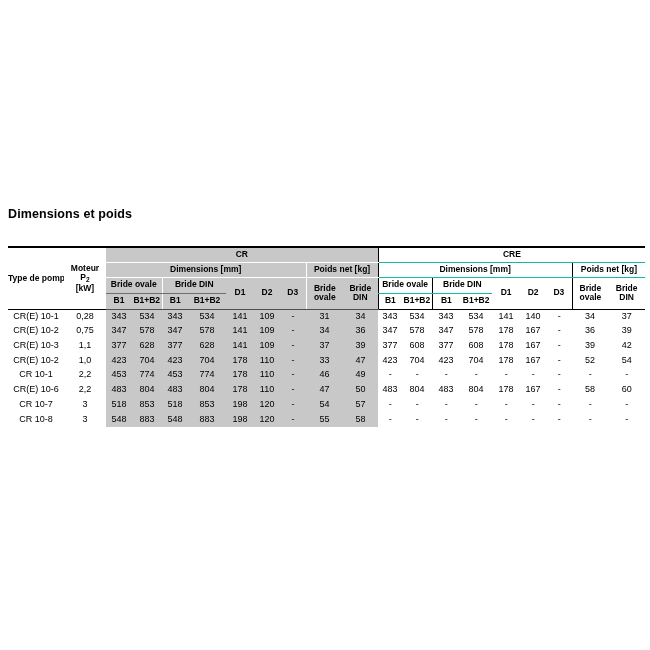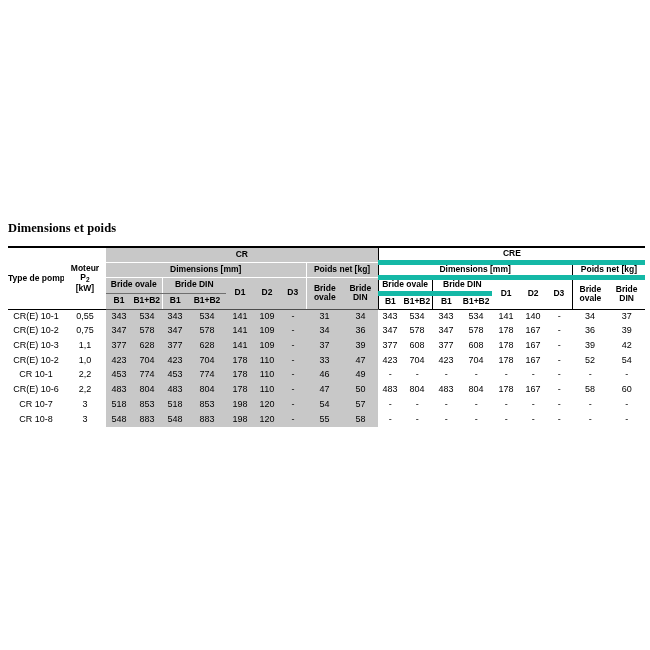--- a/index.html
+++ b/index.html
@@ -1,22 +1,22 @@
 <!DOCTYPE html>
 <html><head>
 <meta charset="utf-8">
 <style>
   html, body { margin:0; padding:0; }
   body {
     width:650px; height:650px; background:#ffffff; position:relative;
     font-family:"Liberation Sans", sans-serif; color:#000;
   }
   .page-title {
-    position:absolute; left:8px; top:221px;
-    font-size:12.5px; font-weight:bold; letter-spacing:.1px;font-family:Liberation Serif, serif;
+    position:absolute; left:8px; top:207px;
+    font-size:12.5px; font-weight:bold; letter-spacing:.1px;
   }
   .tbl-wrap { position:absolute; left:8px; top:246px; }
   table.spec {
     border-collapse:collapse; table-layout:fixed; width:637px;
     border-top:2px solid #000;
   }
   table.spec td {
     padding:0; margin:0; text-align:center; vertical-align:middle;
     font-size:8.5px; line-height:1.1; white-space:nowrap; overflow:hidden;
   }
@@ -24,21 +24,21 @@
   tr.h3 { height:16px; } tr.h4 { height:16px; }
   tr.dr { height:14.75px;margin-top:28px; }
   tr.dr td { font-size:9px; }
   .g  { background:#c8c8c8; }
   .b  { font-weight:bold; }
   .f9 { font-size:9px; }
   .l  { text-align:left; padding-left:1px; }
   .wrap { white-space:normal; }
   .bb-w { border-bottom:1px solid #ffffff; }
   .bl-w { border-left:1px solid #ffffff; }
-  .bb-k { border-bottom:5px solid #14b8a6; }
+  .bb-k { border-bottom:1px solid #14b8a6; }
   .bl-k { border-left:1px solid #000000; }
   .ul-g { border-bottom:1px solid #6f6f6f; }   
   .he-g { border-bottom:1px solid #4d4d4d; }   
   .he-k { border-bottom:1px solid #000000; }   
   sub.p2 { font-size:6.5px; vertical-align:-2px; }
   .two div { line-height:1.05; }
 </style>
 </head>
 <body>
 
@@ -125,21 +125,21 @@
       <td class="b bl-k he-k">B1</td>
       <td class="b he-k">B1+B2</td>
       <td class="b bl-k he-k">B1</td>
       <td class="b he-k">B1+B2</td>
     </tr>
 
     </tbody>
       <tbody>
         <tr class="dr">
           <td class="l">CR(E) 10-1</td>
-          <td>0,55</td>
+          <td>0,28</td>
           <td class="g">343</td>
           <td class="g">534</td>
           <td class="g">343</td>
           <td class="g">534</td>
           <td class="g">141</td>
           <td class="g">109</td>
           <td class="g">-</td>
           <td class="g">31</td>
           <td class="g">34</td>
           <td>343</td>

